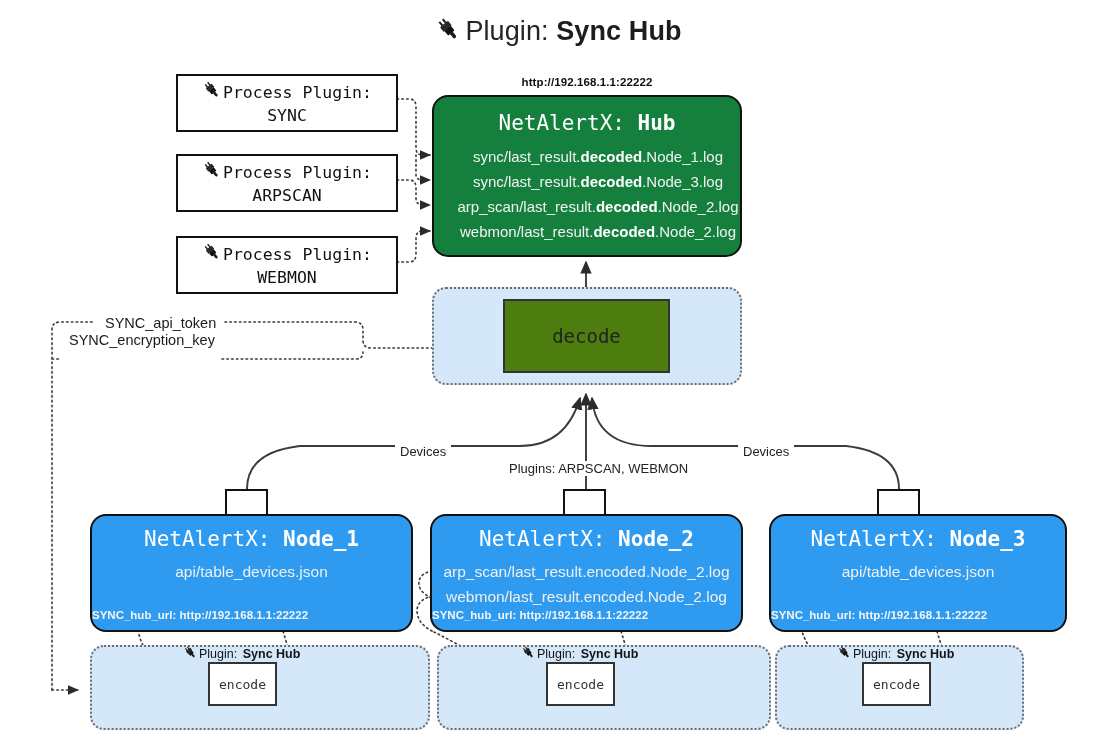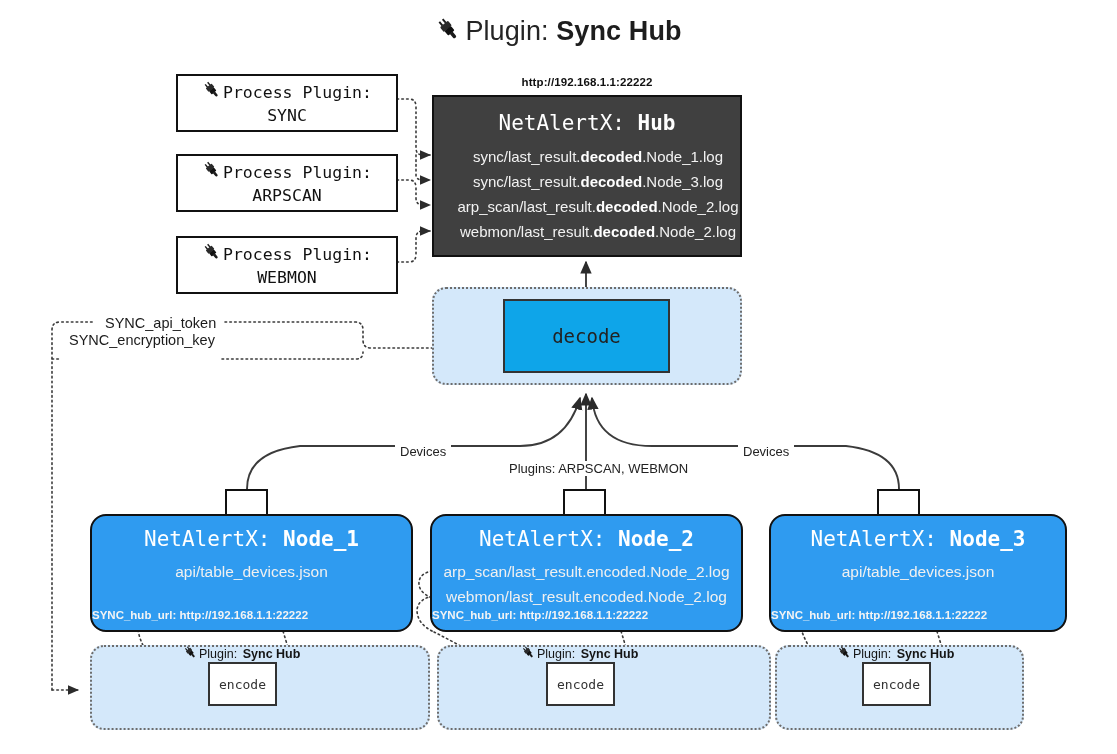--- a/index.html
+++ b/index.html
@@ -22,34 +22,34 @@
             font-family:"DejaVu Sans Mono","Liberation Mono",monospace;
             font-size:16.5px;color:#111;line-height:1.22;
             display:flex;flex-direction:column;align-items:center;
             justify-content:center;text-align:center;}
   .proc-l1{display:flex;align-items:center;gap:1px;white-space:nowrap;}
   .proc-l2{white-space:nowrap;}
 
   
   #hub-url{left:432px;top:76px;width:310px;text-align:center;font-size:11.5px;
            color:#111;font-weight:600;letter-spacing:.1px;}
-  #hub{left:432px;top:95px;width:310px;height:162px;background:#404040;
-       border:2.6px solid #111;border-radius:0;overflow:hidden;}
+  #hub{left:432px;top:95px;width:310px;height:162px;background:#15803d;
+       border:2.6px solid #111;border-radius:16px;overflow:hidden;}
   #hub .hub-title{margin-top:14px;text-align:center;color:#fff;font-size:21px;
        font-family:"DejaVu Sans Mono","Liberation Mono",monospace;white-space:nowrap;}
   #hub .hub-title b{font-weight:700;}
   #hub .hub-lines{margin-top:9px;}
   #hub .hub-line{color:#f2f2f2;font-size:15px;line-height:25px;
        white-space:nowrap;text-align:center;margin-left:22px;}
   #hub .hub-line b{font-weight:700;color:#ffffff;}
 
   
   #decode-group{left:432px;top:287px;width:310px;height:98px;background:#d4e8fa;
        border:2px dotted #6d6d6d;border-radius:14px;}
-  #decode-box{left:503px;top:299px;width:167px;height:74px;background:#0ea5e9;
+  #decode-box{left:503px;top:299px;width:167px;height:74px;background:#4d7c0f;
        border:2.4px solid #333;display:flex;align-items:center;justify-content:center;
        font-family:"DejaVu Sans Mono","Liberation Mono",monospace;
        font-size:19px;color:#222;}
 
   
   .key-label{font-size:14.5px;color:#1b1b1b;background:#fff;padding:0 5px;white-space:nowrap;}
   #lbl-token{left:100px;top:315px;}
   #lbl-enc{left:64px;top:332px;}
 
   

